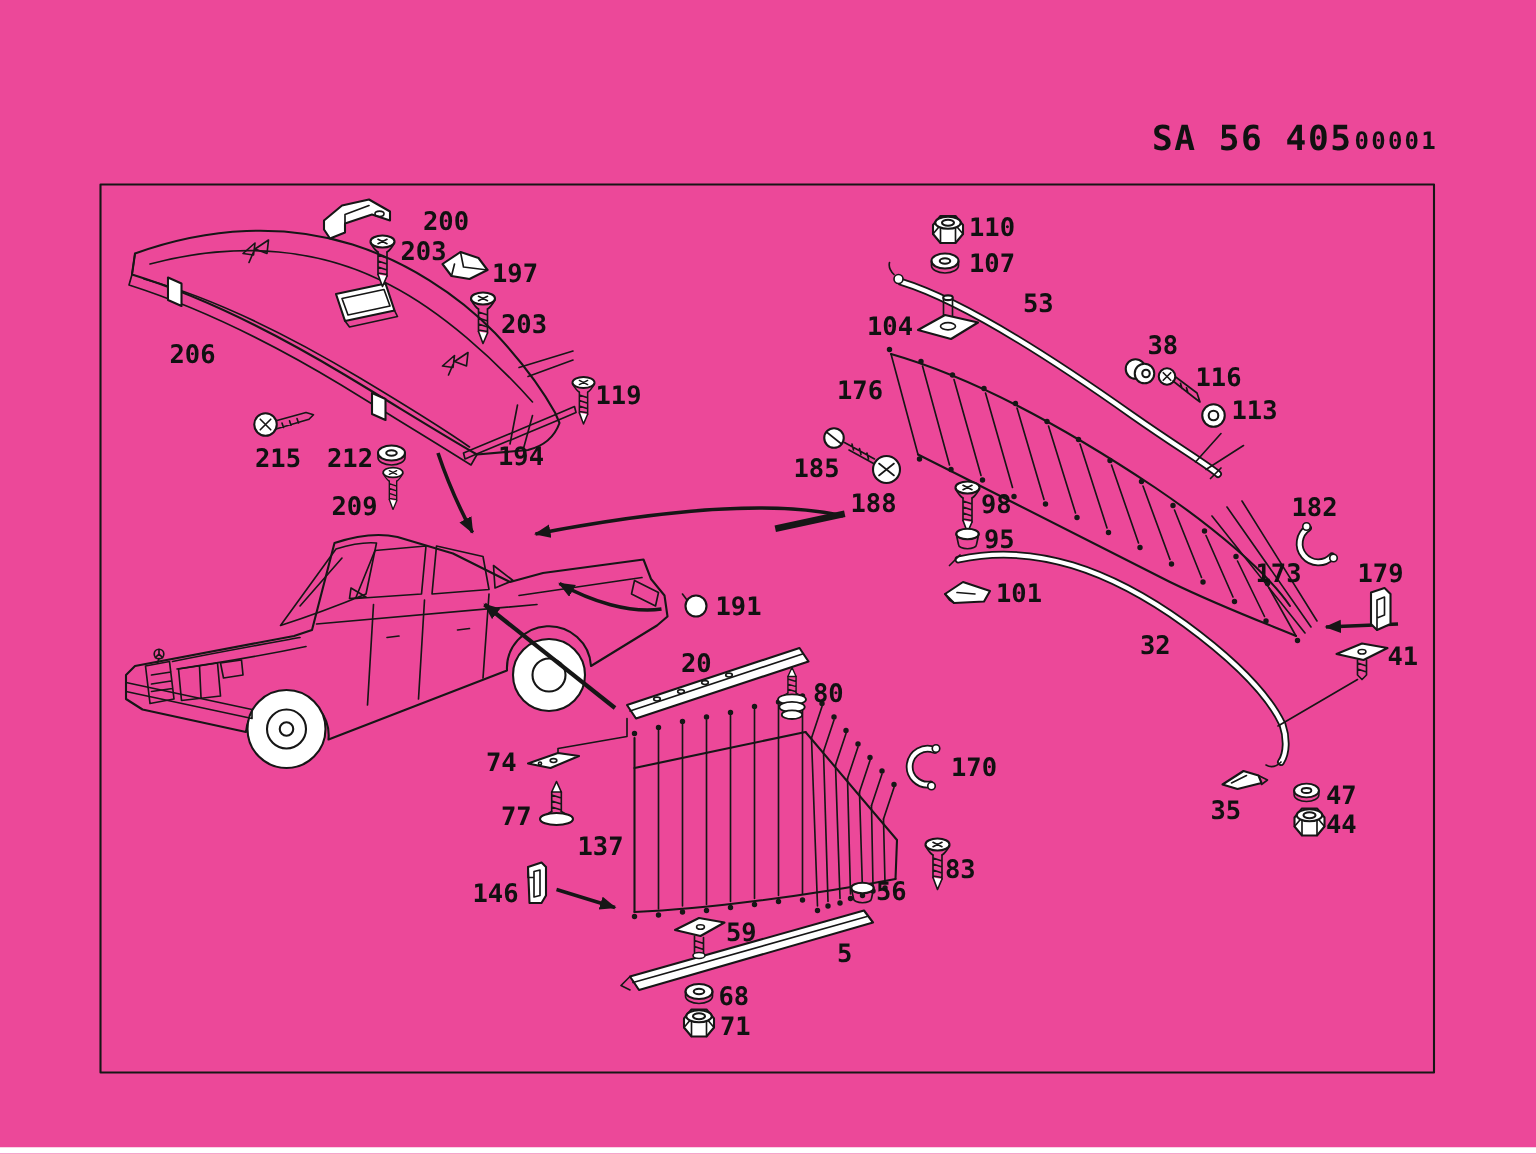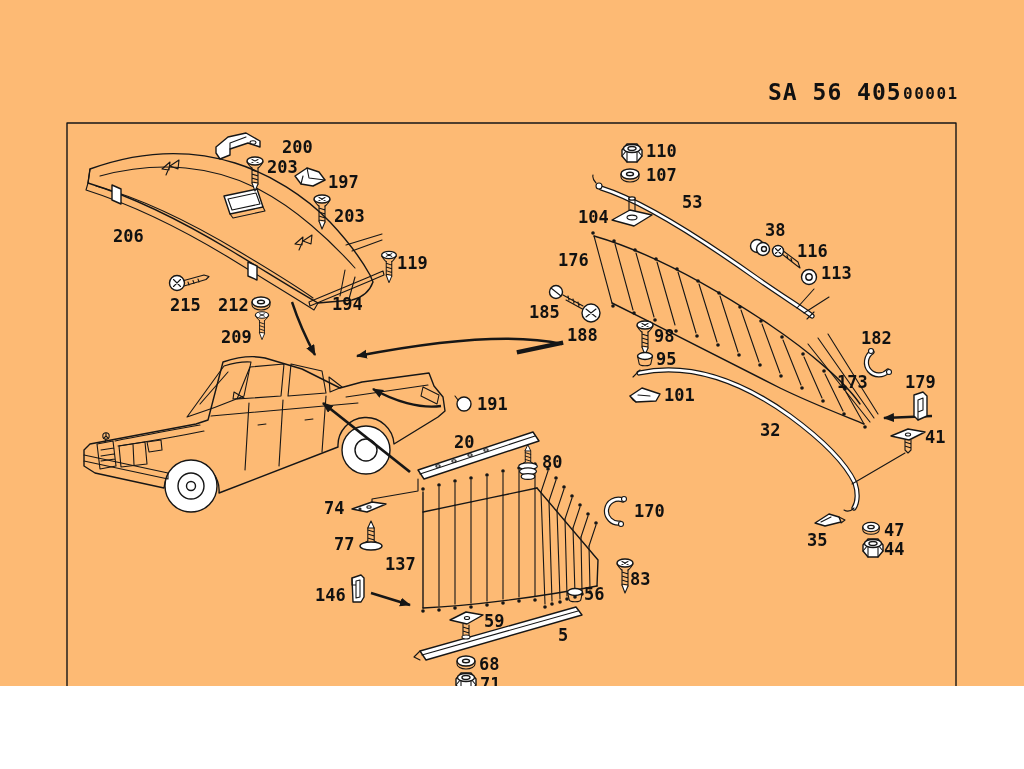--- a/index.html
+++ b/index.html
@@ -1,16 +1,16 @@
 <!DOCTYPE html>
 <html style="--ink: #161616;"><head>
 <meta charset="utf-8">
 <style>
   html,body{margin:0;padding:0;background:#fff;}
-  .page{position:relative;width:1024px;height:686px;background:#fdba74;overflow:hidden;
+  .page{position:relative;width:1024px;height:765px;background:#ec4899;overflow:hidden;
         font-family:"DejaVu Sans Mono","Liberation Mono",monospace;}
   svg{position:absolute;left:0;top:0;}
   .ink{stroke:var(--ink,#161616);fill:none;stroke-width:1.4;stroke-linecap:round;stroke-linejoin:round;}
   .thin{stroke-width:1.1;}
   .fillw{fill:#ffffff;}
   .tube-o{stroke:var(--ink,#161616);fill:none;stroke-width:5.2;stroke-linecap:round;}
   .tube-i{stroke:#ffffff;fill:none;stroke-width:2.8;stroke-linecap:round;}
   .arrow{stroke:var(--ink,#161616);fill:none;stroke-width:2.4;}
   .arrow2{stroke:var(--ink,#161616);fill:none;stroke-width:2.8;}
   .strip{stroke:var(--ink,#161616);fill:none;stroke-width:4.4;stroke-linecap:square;}

